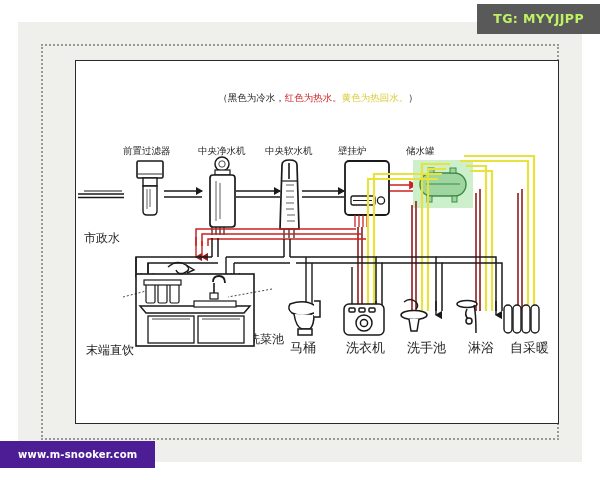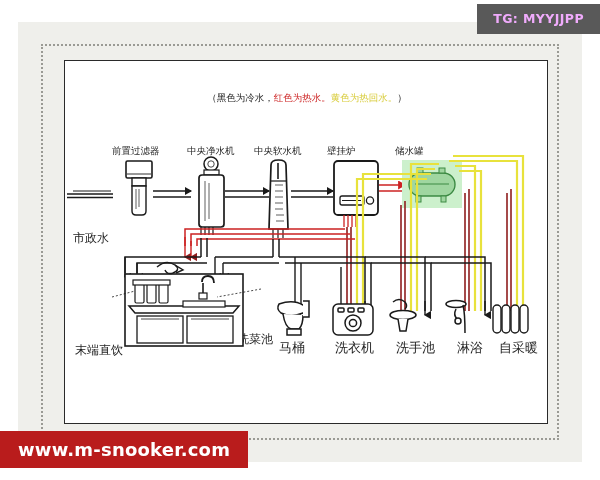--- a/index.html
+++ b/index.html
@@ -25,44 +25,44 @@
   .dashed-frame {
     position: absolute;
     left: 41px; top: 44px;
     width: 518px; height: 396px;
     border: 2px dotted #9a9a94;
     box-sizing: border-box;
   }
   
   .canvas {
     position: absolute;
-    left: 64px; top: 60px;
+    left: 75px; top: 60px;
     width: 484px; height: 364px;
     background: #ffffff;
     border: 1.5px solid #2a2a2a;
     box-sizing: border-box;
     overflow: hidden;
   }
   
   .badge-tg {
     position: absolute;
     right: 0; top: 4px;
     background: #595959;
-    color: #f0abfc;
+    color: #bef264;
     font-size: 12.5px;
     font-weight: bold;
     letter-spacing: 0.4px;
     padding: 7px 16px 8px 16px;
   }
   .badge-site {
     position: absolute;
     left: 0; bottom: 12px;
-    background: #b91c1c;
+    background: #4c1d95;
     color: #ffffff;
-    font-size: 18px;
+    font-size: 10px;
     font-weight: bold;
     letter-spacing: 0.2px;
     padding: 8px 18px 8px 18px;
   }
   
   .legend {
     position: absolute;
     left: 0; top: 31px;
     width: 484px;
     text-align: center;

